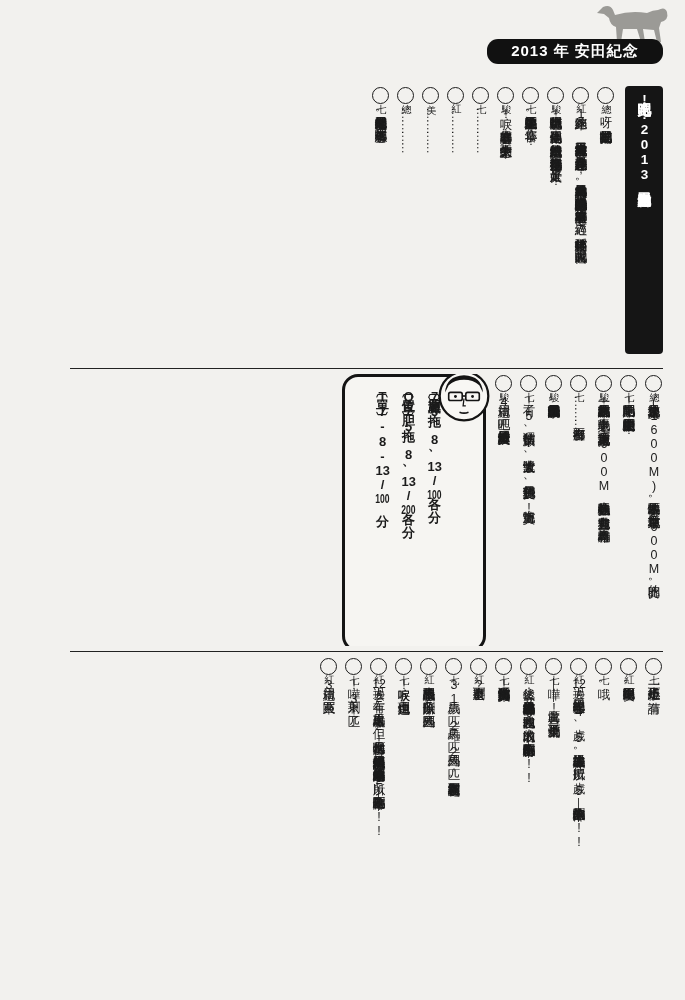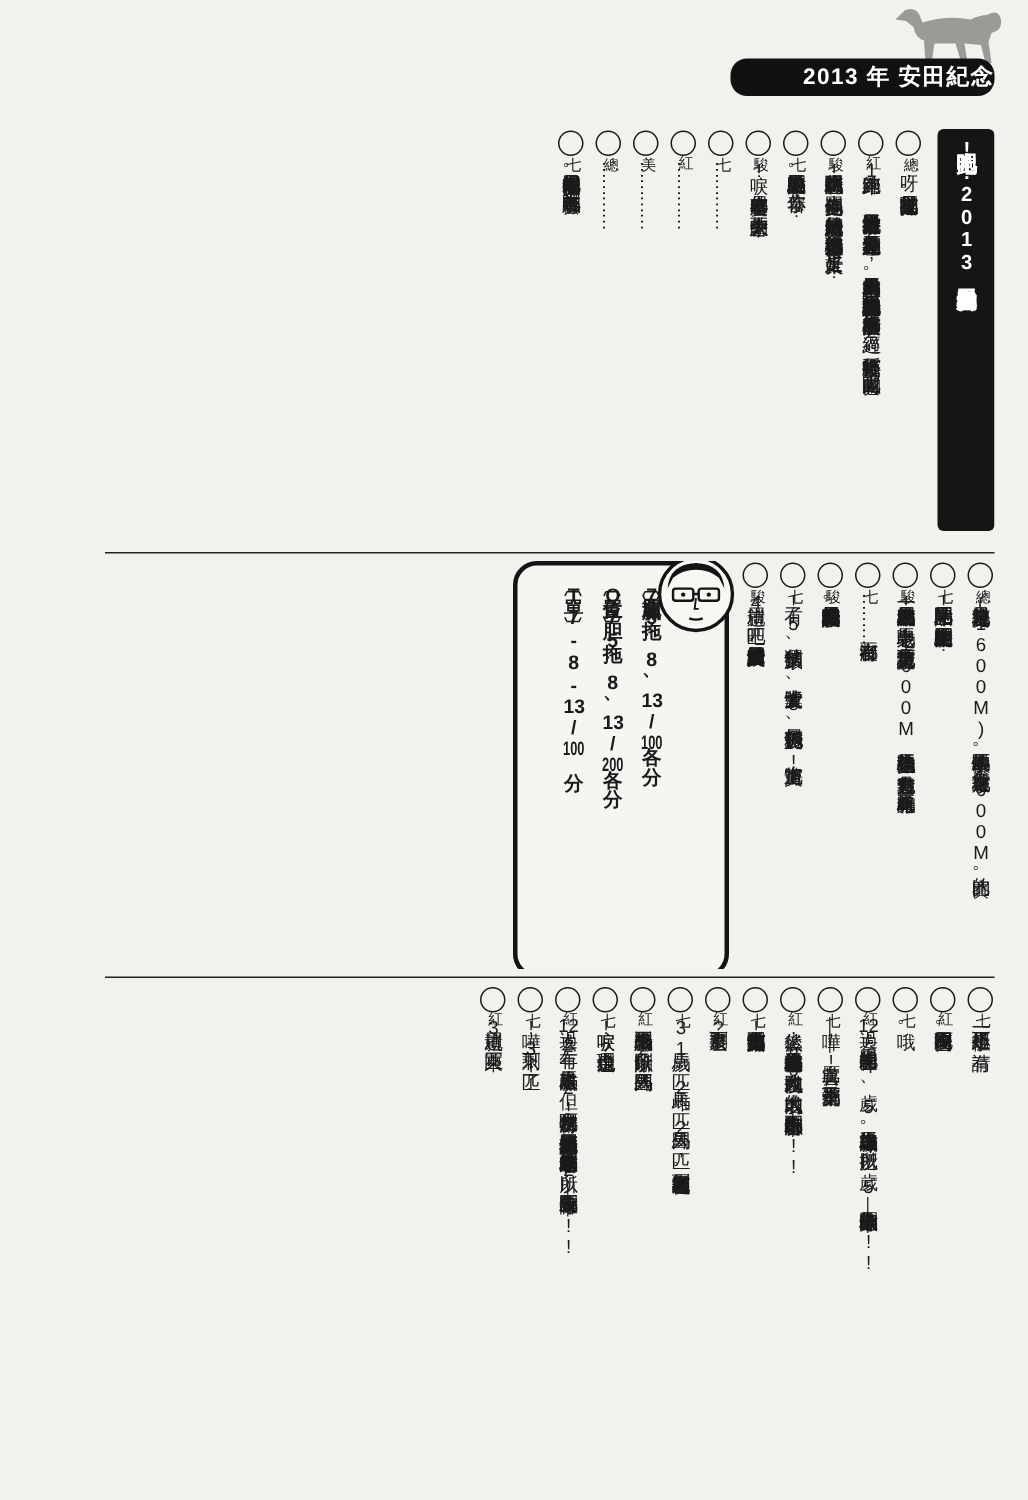--- a/index.html
+++ b/index.html
@@ -7,21 +7,21 @@
     width:685px;height:1000px;position:relative;overflow:hidden;
     background:#f2f1ee;
     font-family:"Liberation Sans",sans-serif;
     color:#1b1b1b;
   }
   
   .horse{position:absolute;top:0;right:14px;width:76px;height:46px;}
   .hdr{
     position:absolute;top:39px;left:487px;width:176px;height:25px;
     background:#111;color:#fff;border-radius:11px;
-    display:flex;align-items:center;justify-content:flex-end;
+    display:flex;align-items:center;justify-content:center;
     font-size:15px;font-weight:bold;letter-spacing:1px;
   }
   
   .section{
     position:absolute;left:70px;width:593px;
     writing-mode:vertical-rl;text-orientation:upright;
     font-size:12.5px;line-height:19px;
     overflow:hidden;
   }
   #sec0{top:86px;height:280px;}

